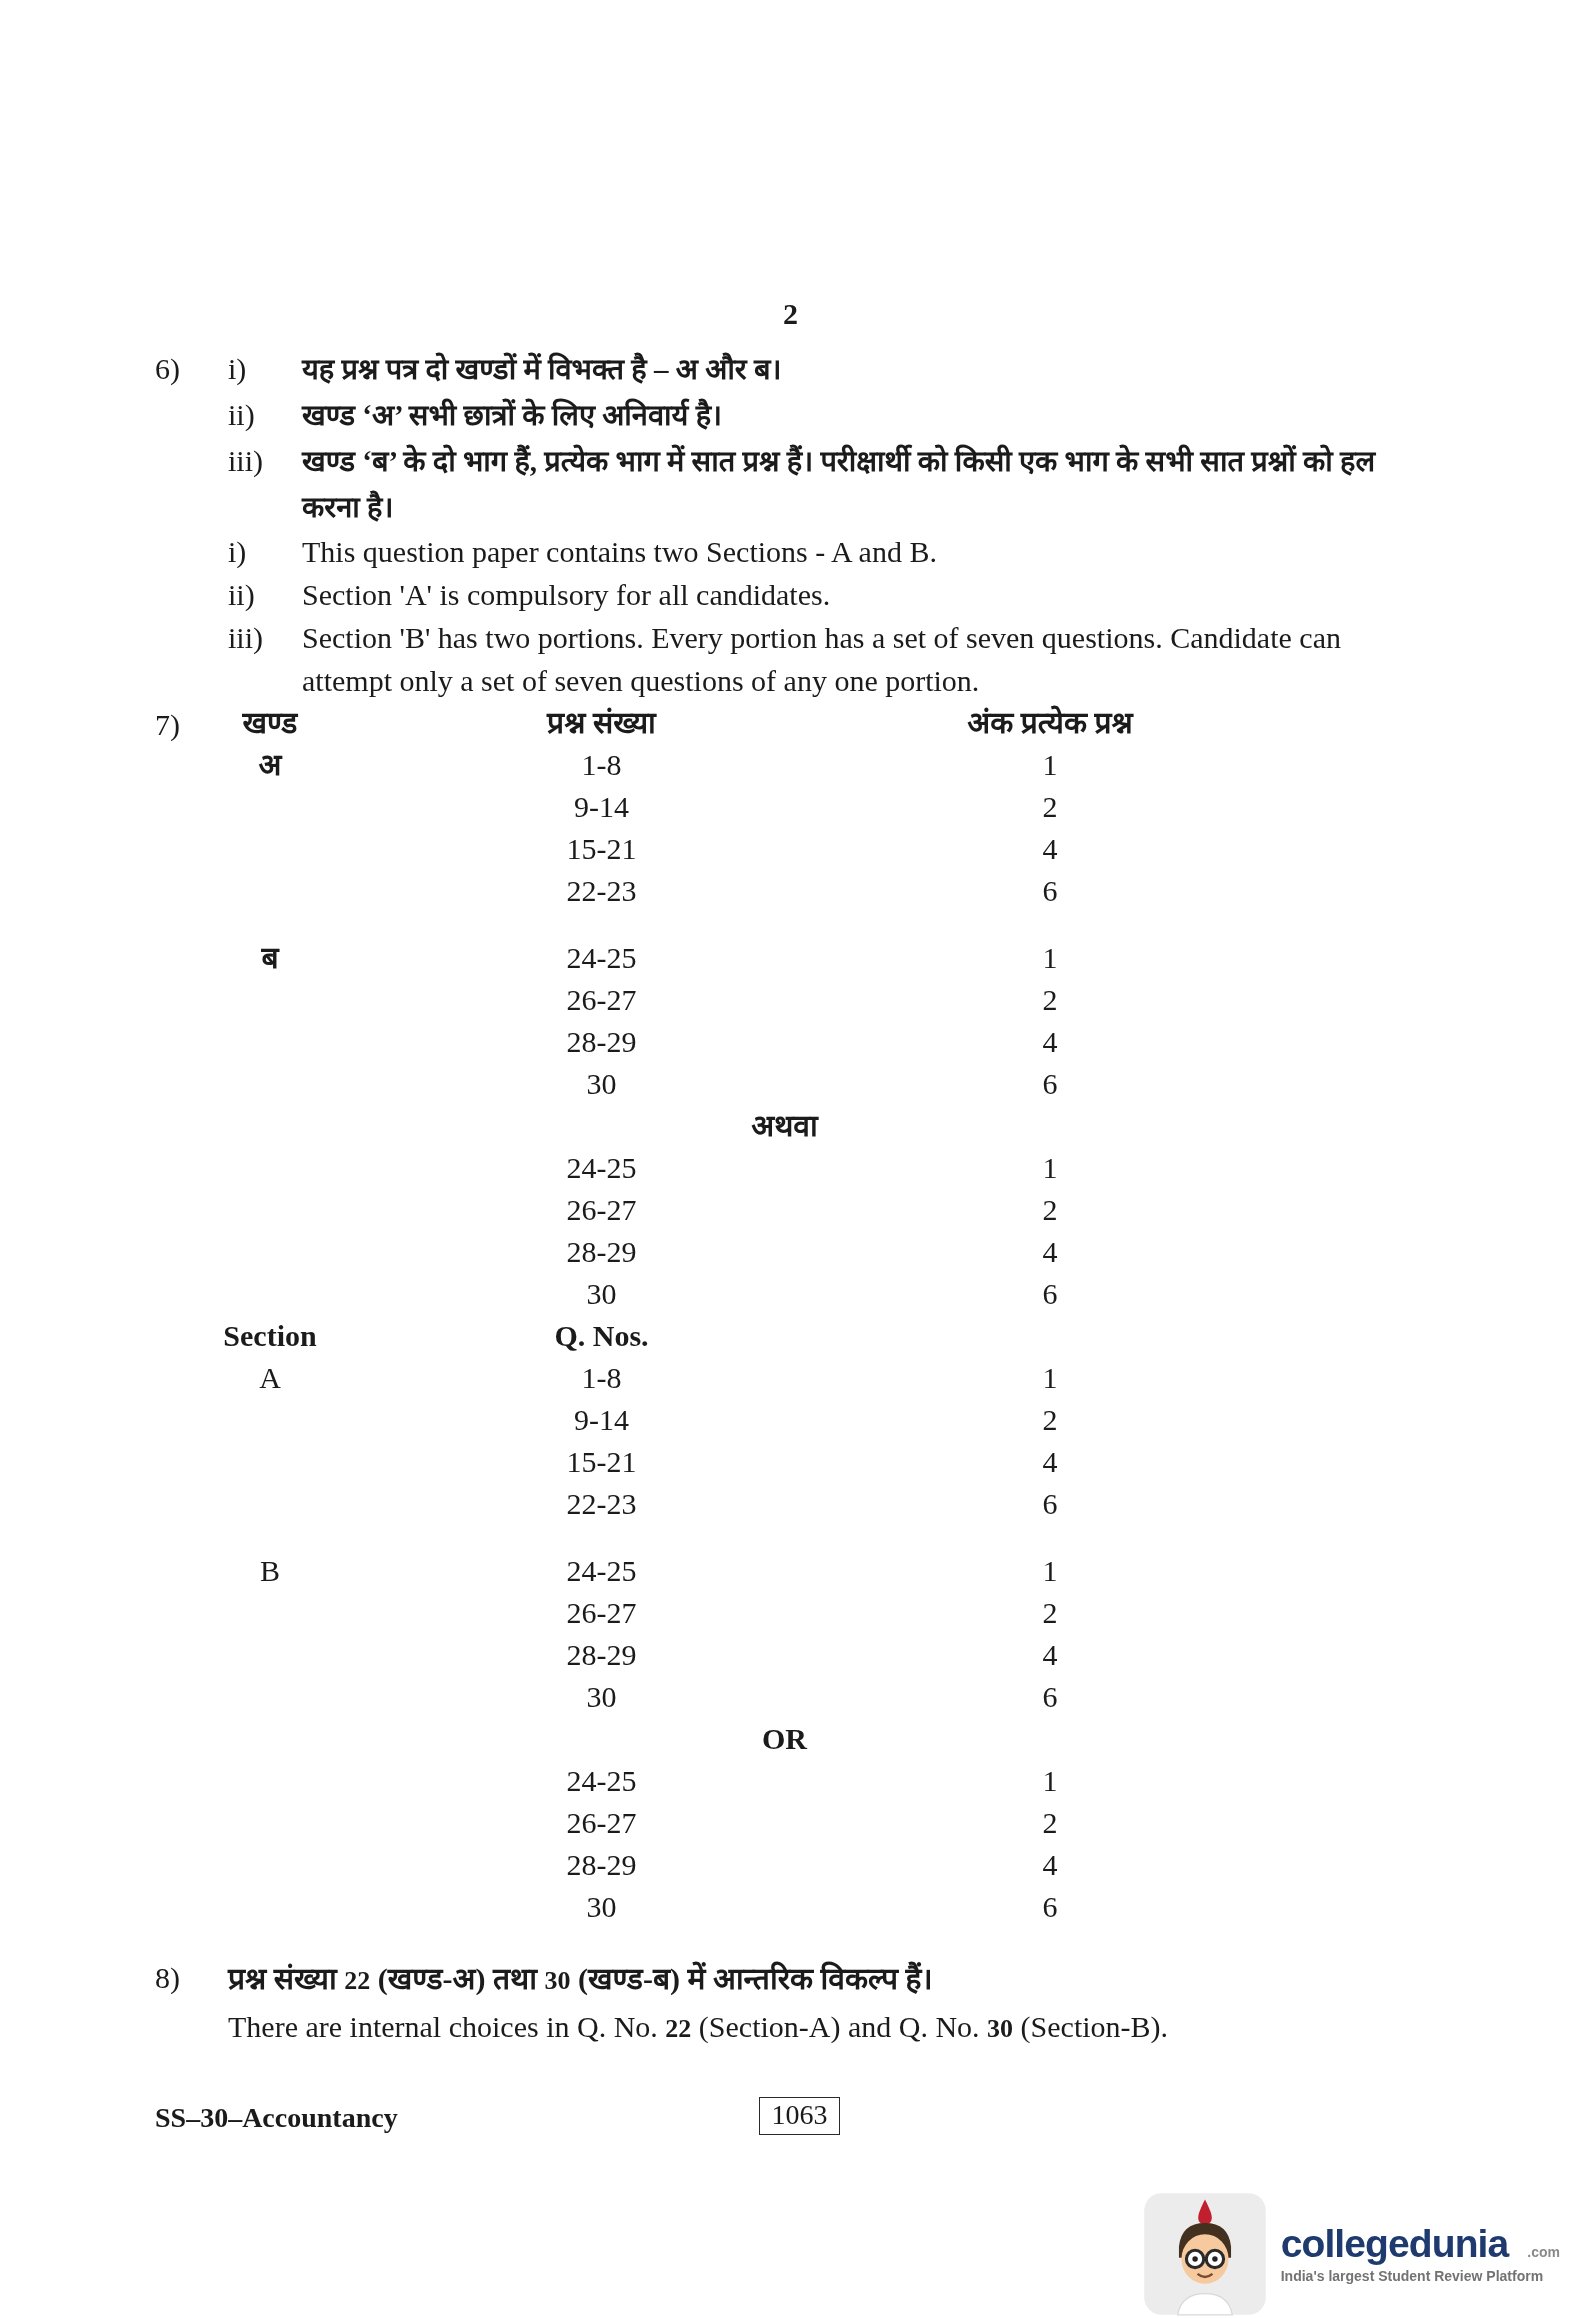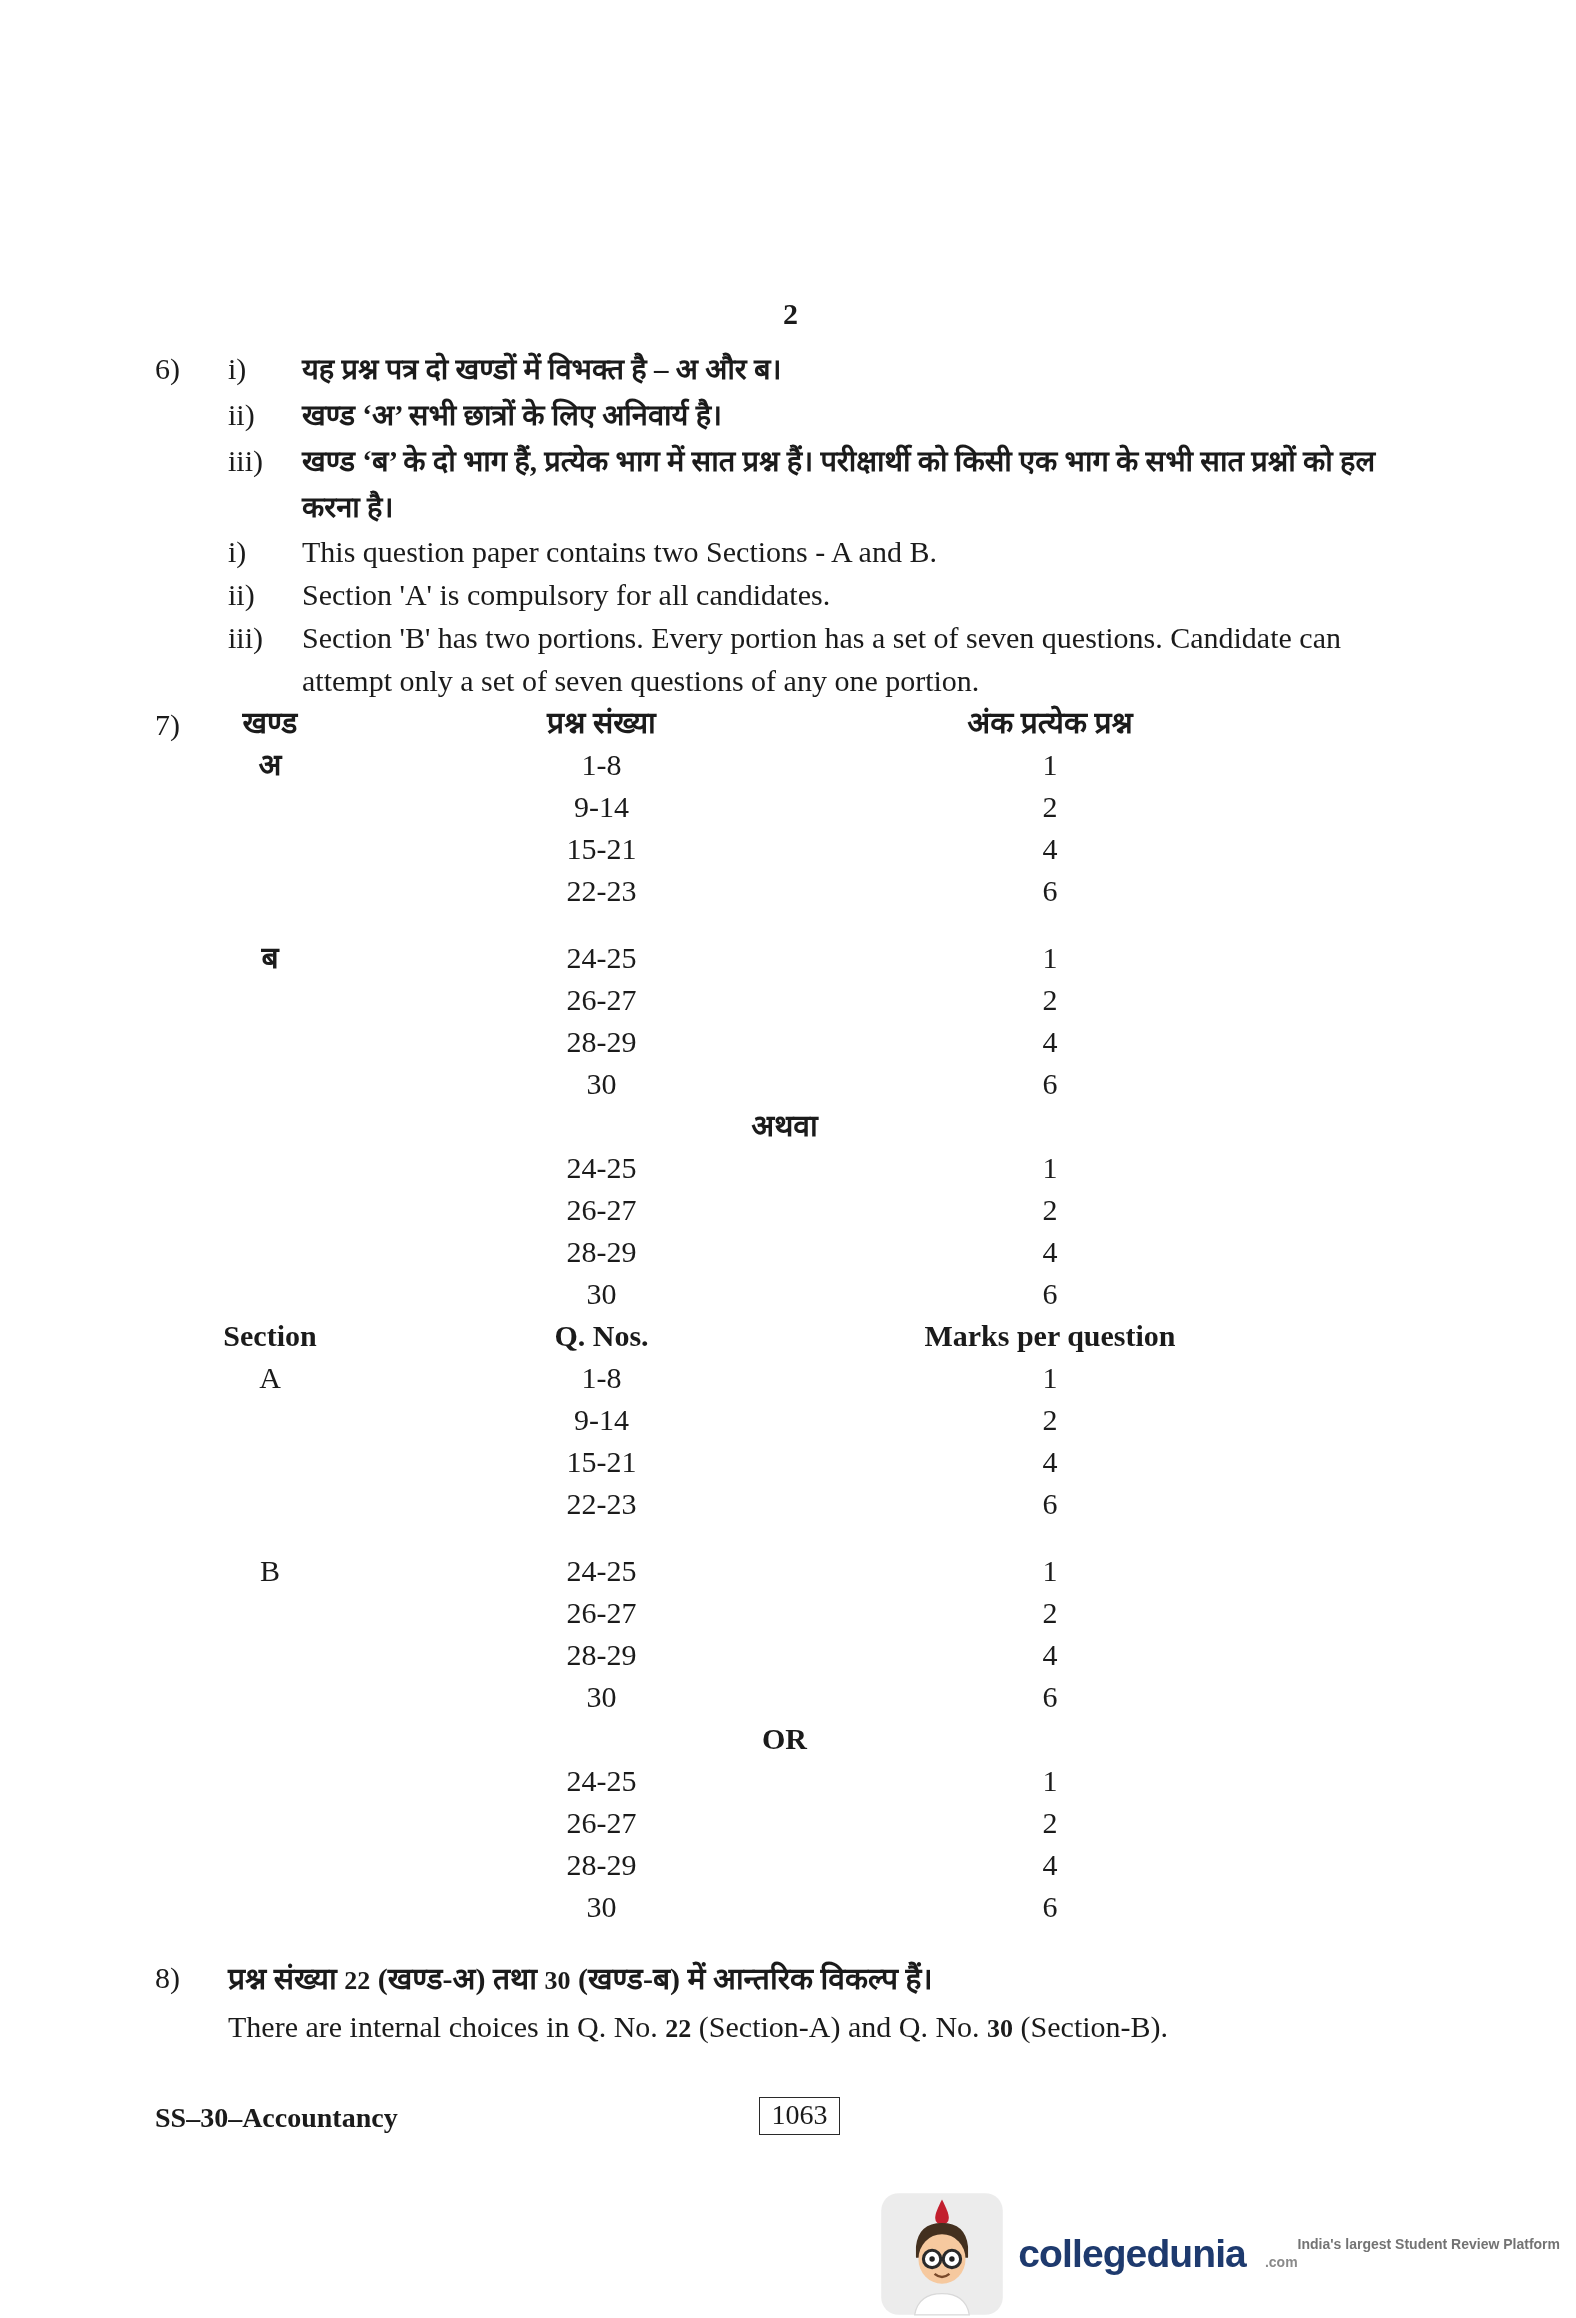--- a/index.html
+++ b/index.html
@@ -69,21 +69,21 @@
     font-size:28px;
   }
 
   
   .branding {
     position:absolute; right:16px; bottom:3.5px;
     display:flex; align-items:center; gap:14px;
     font-family:"Liberation Sans", sans-serif;
   }
   .mascot { width:124px; height:124px; flex:0 0 auto; }
-  .brand-text { display:flex; flex-direction:row; justify-content:center; }
+  .brand-text { display:flex; flex-direction:column; justify-content:center; }
   .brand-name-row { display:flex; align-items:baseline; }
   .brand-name { color:#1e3a6e; font-weight:bold; font-size:39px; letter-spacing:-0.9px; line-height:42px; }
   .brand-domain { color:#8a8a8a; font-size:14px; font-weight:bold; margin-left:19px; }
   .brand-tagline { color:#737373; font-size:14px; font-weight:bold; margin-top:3.5px; }
 </style>
 </head>
 <body>
 
 <div class="page">
   <div class="content">
@@ -190,21 +190,20 @@
         </div>
         <div class="trow">
           <div class="cell hindi"></div>
           <div class="cell">30</div>
           <div class="cell">6</div>
         </div>
 
         <div class="trow thead">
           <div class="cell">Section</div>
           <div class="cell">Q. Nos.</div>
-          <div class="cell">Marks per question</div>
         </div>
         <div class="trow">
           <div class="cell">A</div>
           <div class="cell">1-8</div>
           <div class="cell">1</div>
         </div>
         <div class="trow">
           <div class="cell"></div>
           <div class="cell">9-14</div>
           <div class="cell">2</div>

